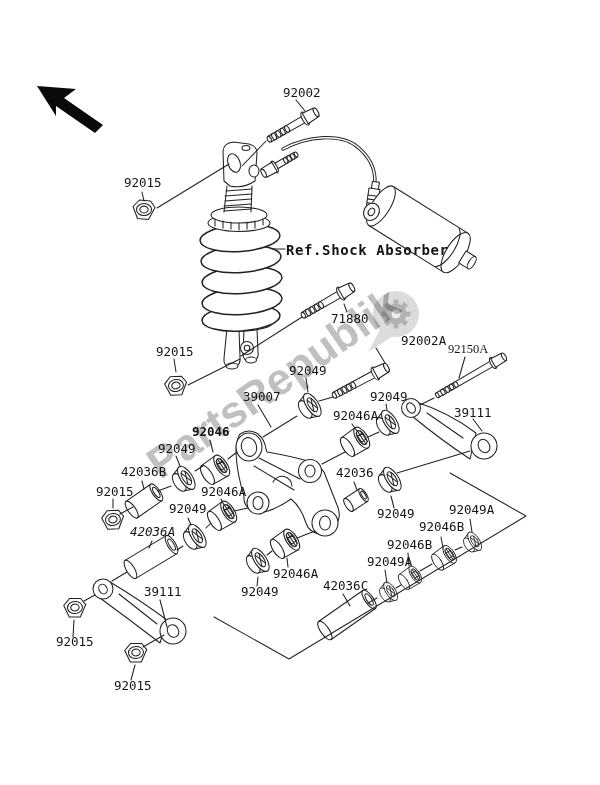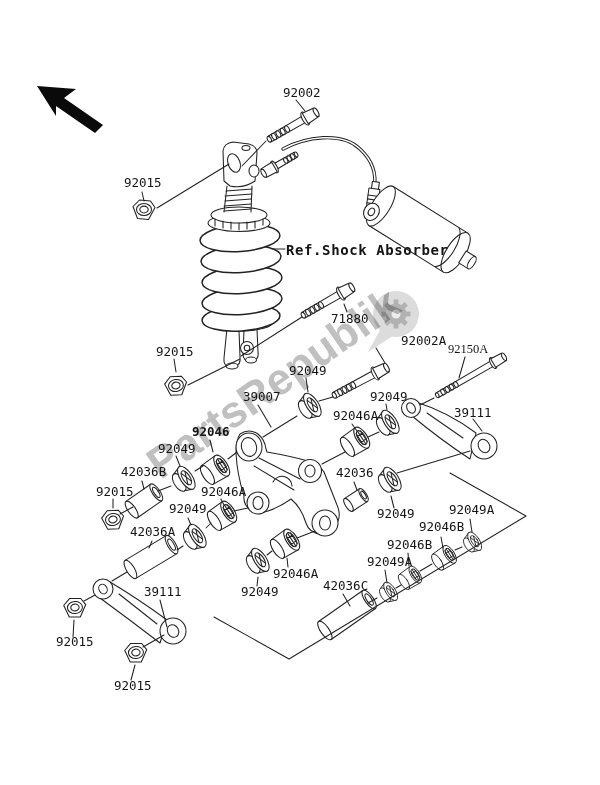--- a/index.html
+++ b/index.html
@@ -350,21 +350,21 @@
     <div class="plabel" style="left: 192px; top: 426px; font-weight: bold;">92046</div>
     <div class="plabel" style="left: 158px; top: 443px;">92049</div>
     <div class="plabel" style="left: 121px; top: 466px;">42036B</div>
     <div class="plabel" style="left: 336px; top: 467px;">42036</div>
     <div class="plabel" style="left: 96px; top: 486px;">92015</div>
     <div class="plabel" style="left: 201px; top: 486px;">92046A</div>
     <div class="plabel" style="left: 169px; top: 503px;">92049</div>
     <div class="plabel" style="left: 377px; top: 508px;">92049</div>
     <div class="plabel" style="left: 449px; top: 504px;">92049A</div>
     <div class="plabel" style="left: 419px; top: 521px;">92046B</div>
-    <div class="plabel" style="left: 130px; top: 526px;">42036A</div>
+    <div class="plabel" style="left: 130px; top: 526px; font-style: italic;">42036A</div>
     <div class="plabel" style="left: 387px; top: 539px;">92046B</div>
     <div class="plabel" style="left: 367px; top: 556px;">92049A</div>
     <div class="plabel" style="left: 273px; top: 568px;">92046A</div>
     <div class="plabel" style="left: 323px; top: 580px;">42036C</div>
     <div class="plabel" style="left: 144px; top: 586px;">39111</div>
     <div class="plabel" style="left: 241px; top: 586px;">92049</div>
     <div class="plabel" style="left: 56px; top: 636px;">92015</div>
     <div class="plabel" style="left: 114px; top: 680px;">92015</div>
   </div>
 

